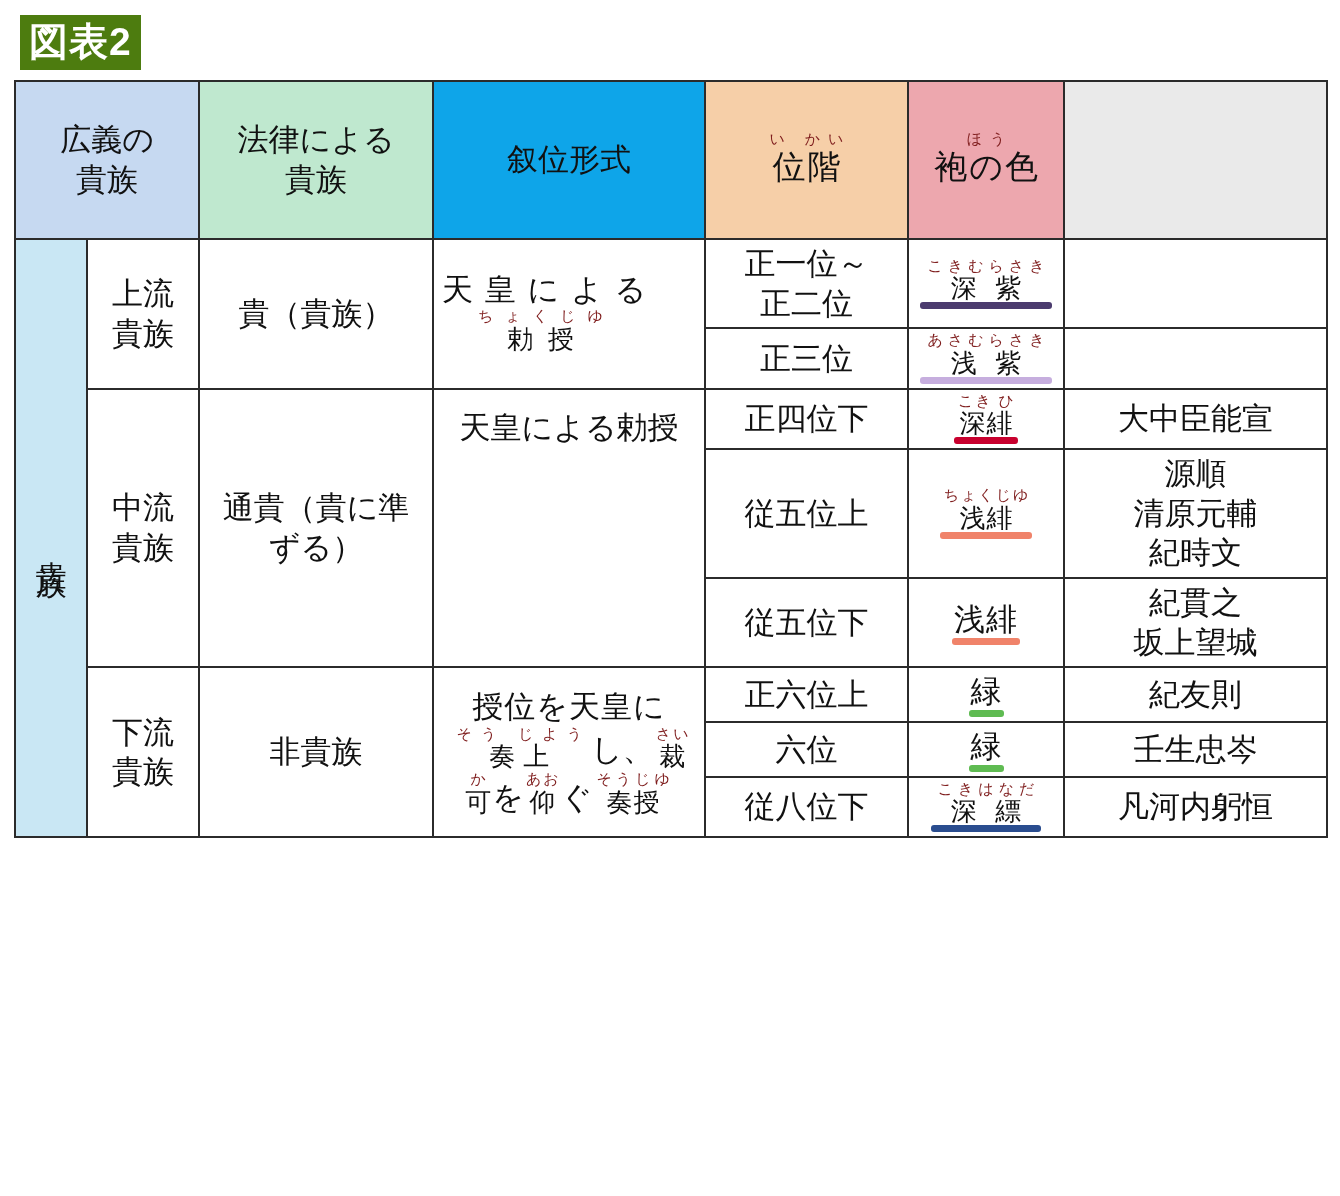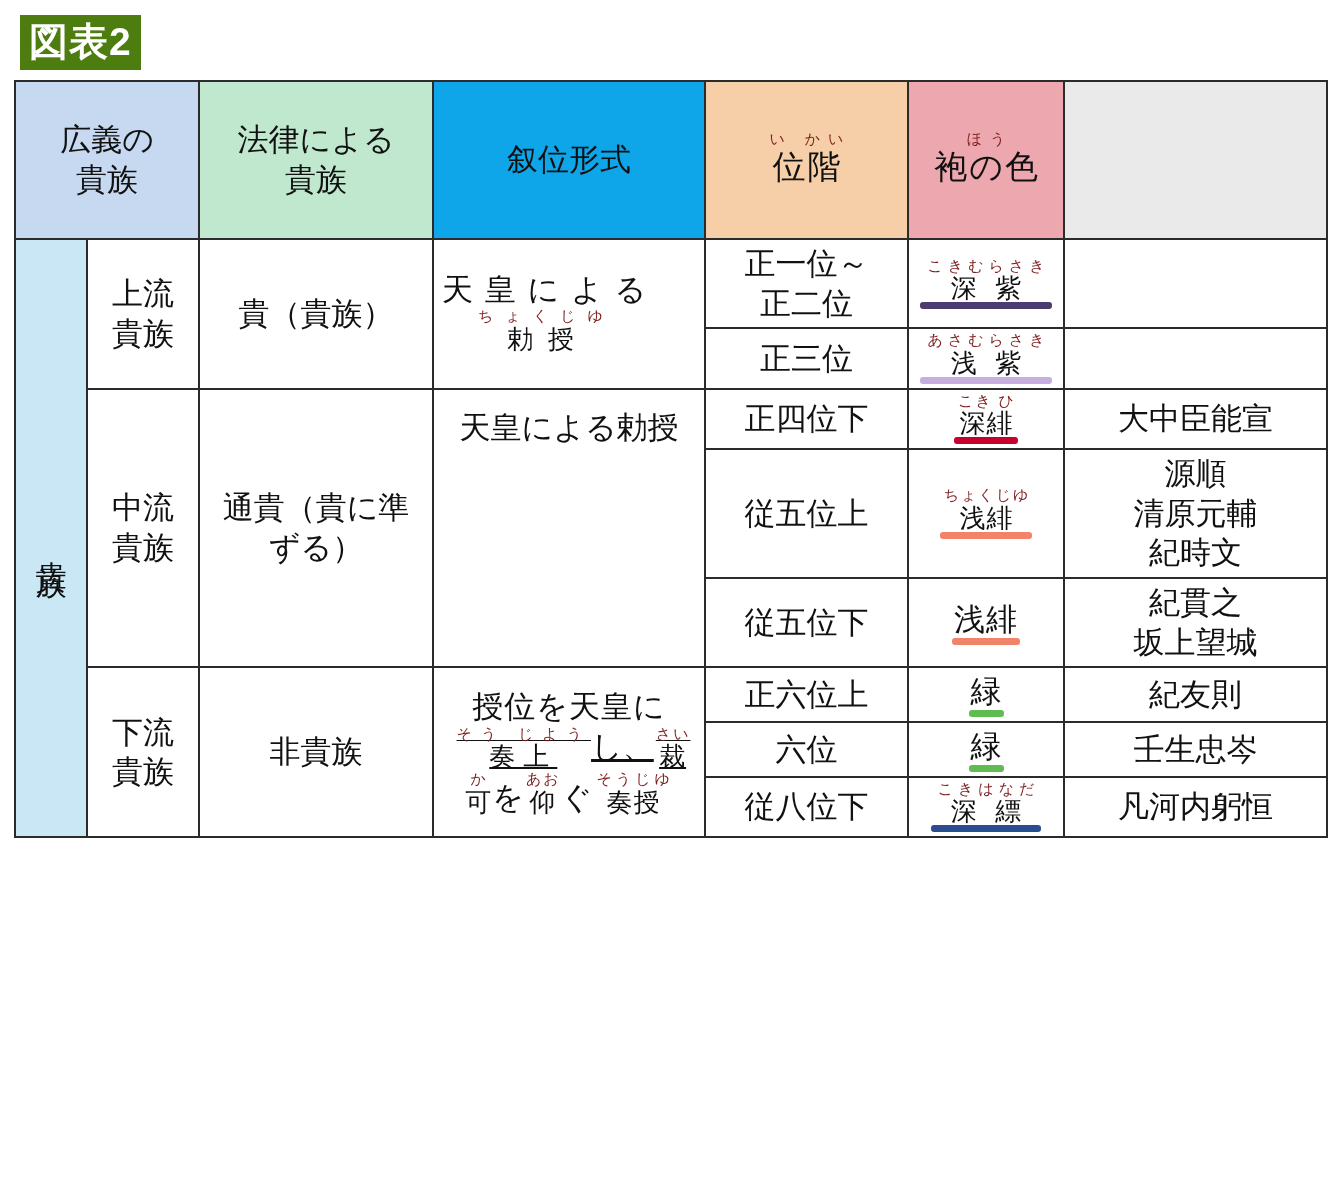--- a/index.html
+++ b/index.html
@@ -323,21 +323,21 @@
             <span>下流</span>
             <span>貴族</span>
           </div>
         </td>
         <td class="c-law" rowspan="3">
           <span>非貴族</span>
         </td>
         <td class="c-form" rowspan="3">
           <div style="text-align:center;">
             <div style="letter-spacing:1px;">授位を天皇に</div>
-            <div style="display:flex;justify-content:center;align-items:flex-start;gap:0;text-decoration:underline;">
+            <div style="display:flex;justify-content:center;align-items:center;gap:0;">
               <span class="ruby tight">
                 <span class="rt" style="letter-spacing:9px;padding-left:9px;">そう じよう</span>
                 <span class="rb" style="letter-spacing:8px;padding-left:8px;">奏上</span>
               </span>
               <span style="font-size:31px;">し、</span>
               <span class="ruby tight">
                 <span class="rt">さい</span>
                 <span class="rb">裁</span>
               </span>
             </div>

